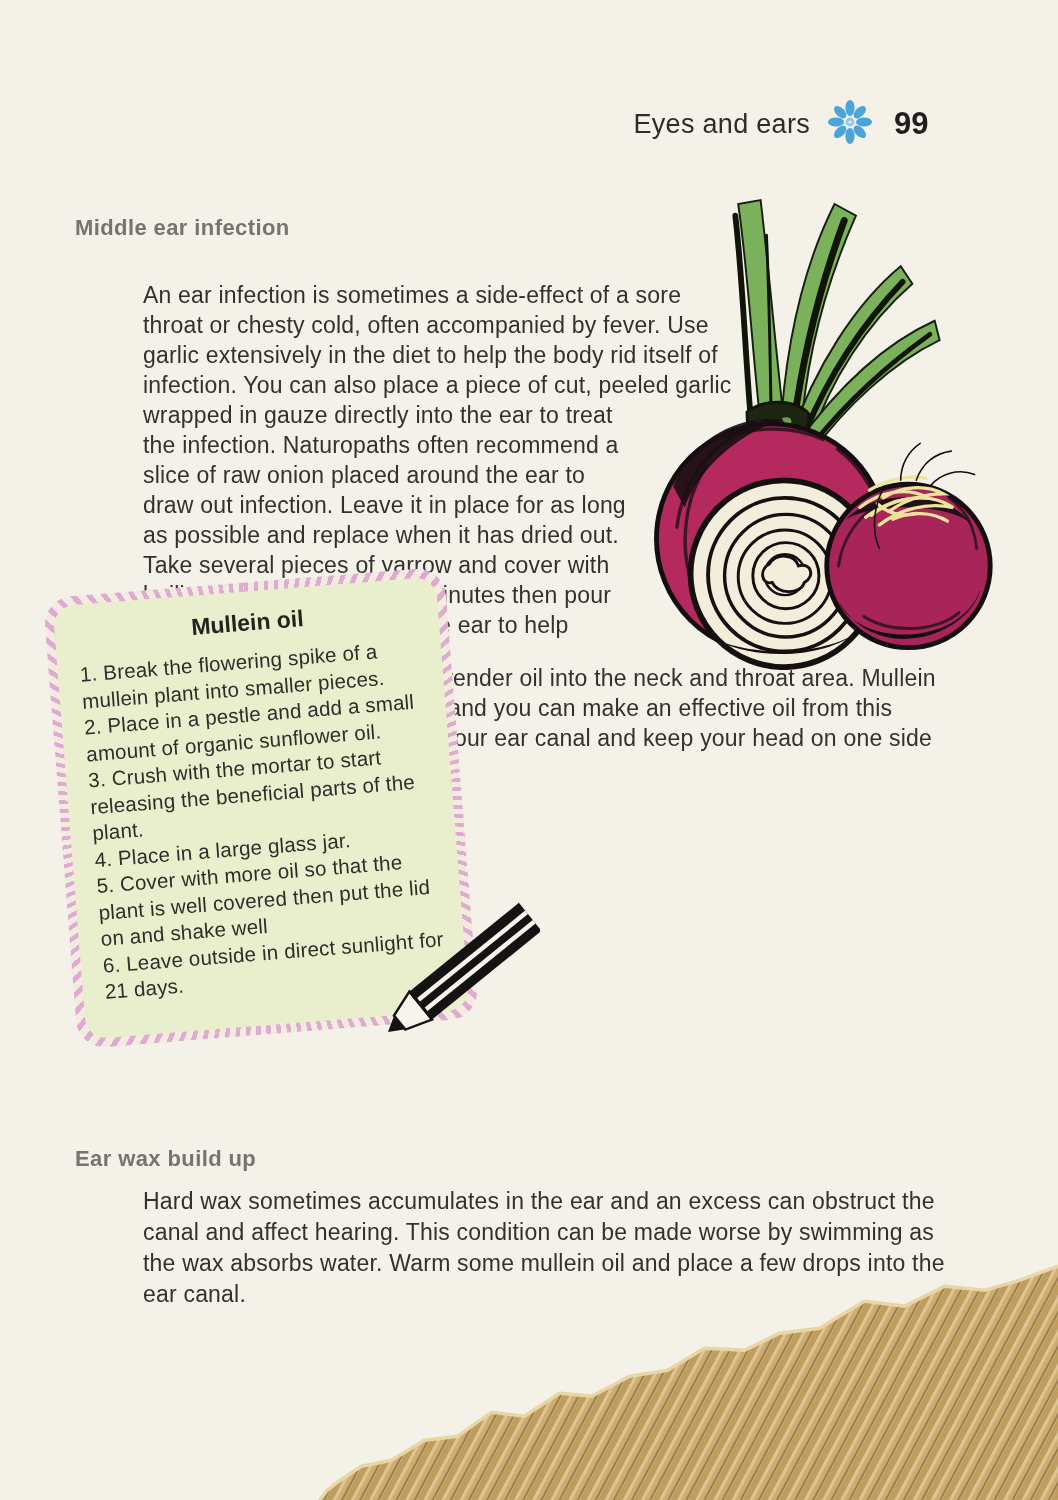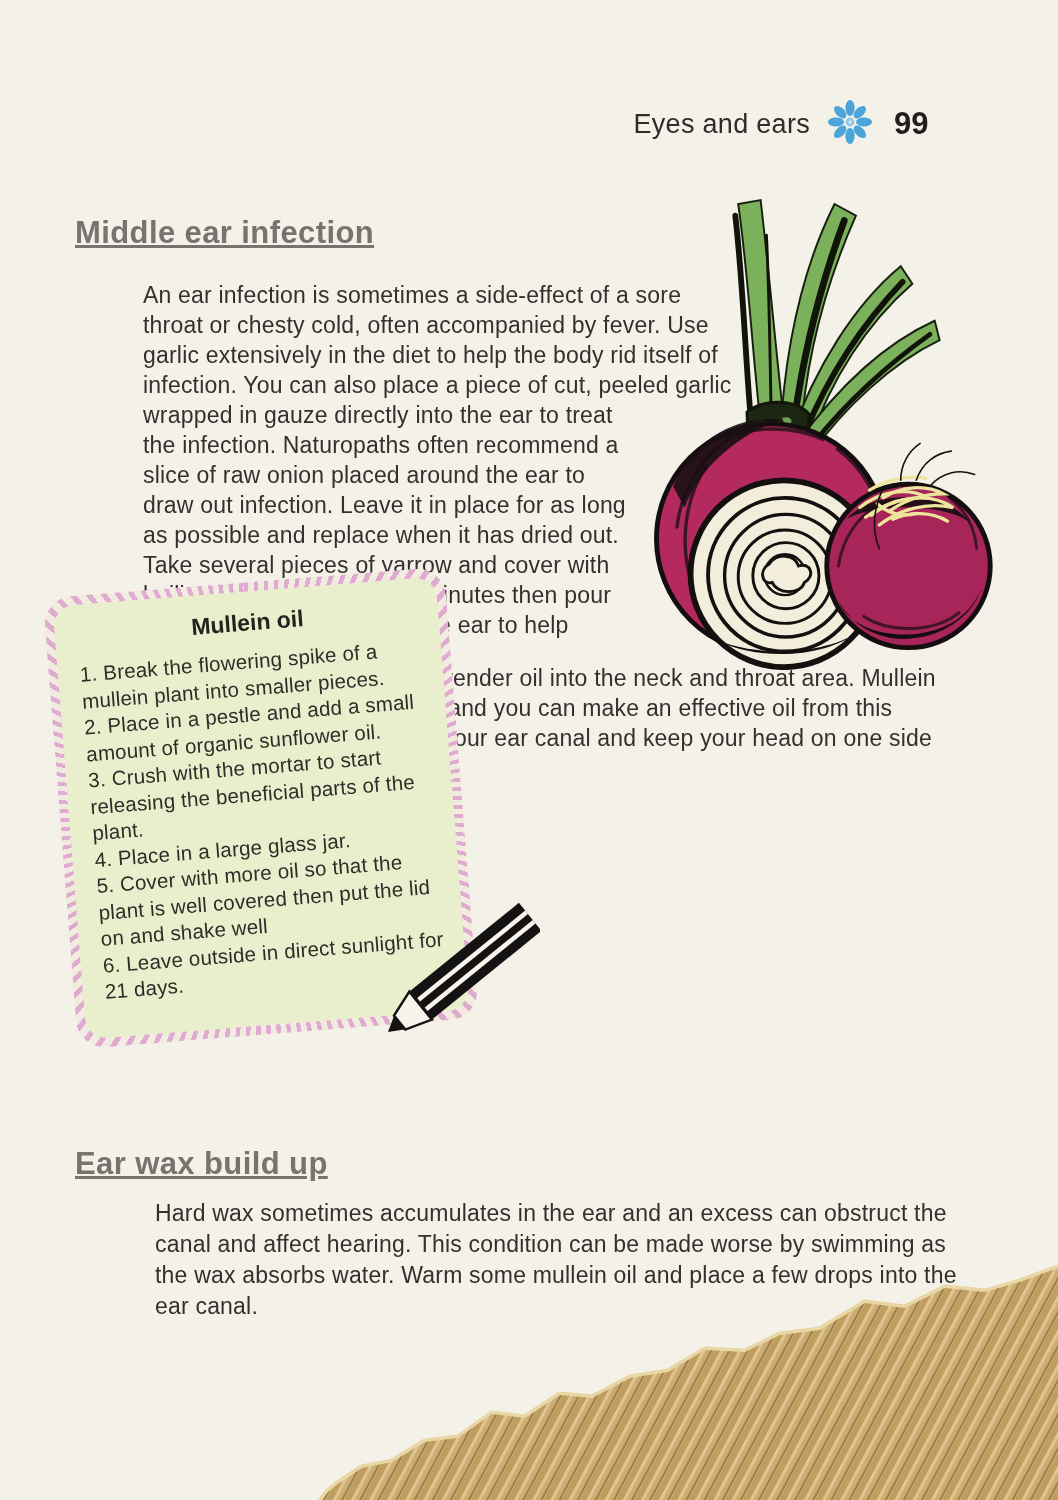--- a/index.html
+++ b/index.html
@@ -19,21 +19,21 @@
   }
   .flower{display:inline-block;vertical-align:middle;margin:0 22px 0 18px;}
   .page-number{
     display:inline-block;vertical-align:middle;
     font-size:31px;font-weight:bold;color:#1f1e1c;min-width:46px;text-align:left;
   }
 
   
   .sec-heading{
     position:absolute;left:75px;margin:0;
-    font-size:31px;font-weight:bold;color:#75746e;letter-spacing:.4px;text-decoration:underline;
+    font-size:22px;font-weight:bold;color:#75746e;letter-spacing:.4px;
   }
   #heading-middle-ear{top:215px;}
   #heading-ear-wax{top:1146px;}
 
   
   .flow{
     position:absolute;left:143px;top:280px;width:800px;height:720px;
     font-size:23px;line-height:30px;letter-spacing:.2px;color:#32312d;
     text-align:left;
   }
@@ -62,21 +62,21 @@
   .note-title{
     text-align:center;font-size:23px;font-weight:bold;color:#24231f;margin:4px 0 12px 0;
   }
   .note-step{
     font-size:20.5px;line-height:26.5px;color:#2e2d29;letter-spacing:.2px;
   }
 
   
   .sec2-body{
     position:absolute;left:143px;top:1186px;width:806px;
-    font-size:23px;line-height:31px;letter-spacing:.2px;color:#32312d;margin:12px;
+    font-size:23px;line-height:31px;letter-spacing:.2px;color:#32312d;margin:0;
   }
 
   .art{position:absolute;pointer-events:none;}
   #onion-art{left:638px;top:170px;}
   #pencil-art{left:358px;top:898px;}
   #cardboard-art{left:0;top:1250px;}
 </style>
 </head>
 <body>
 

